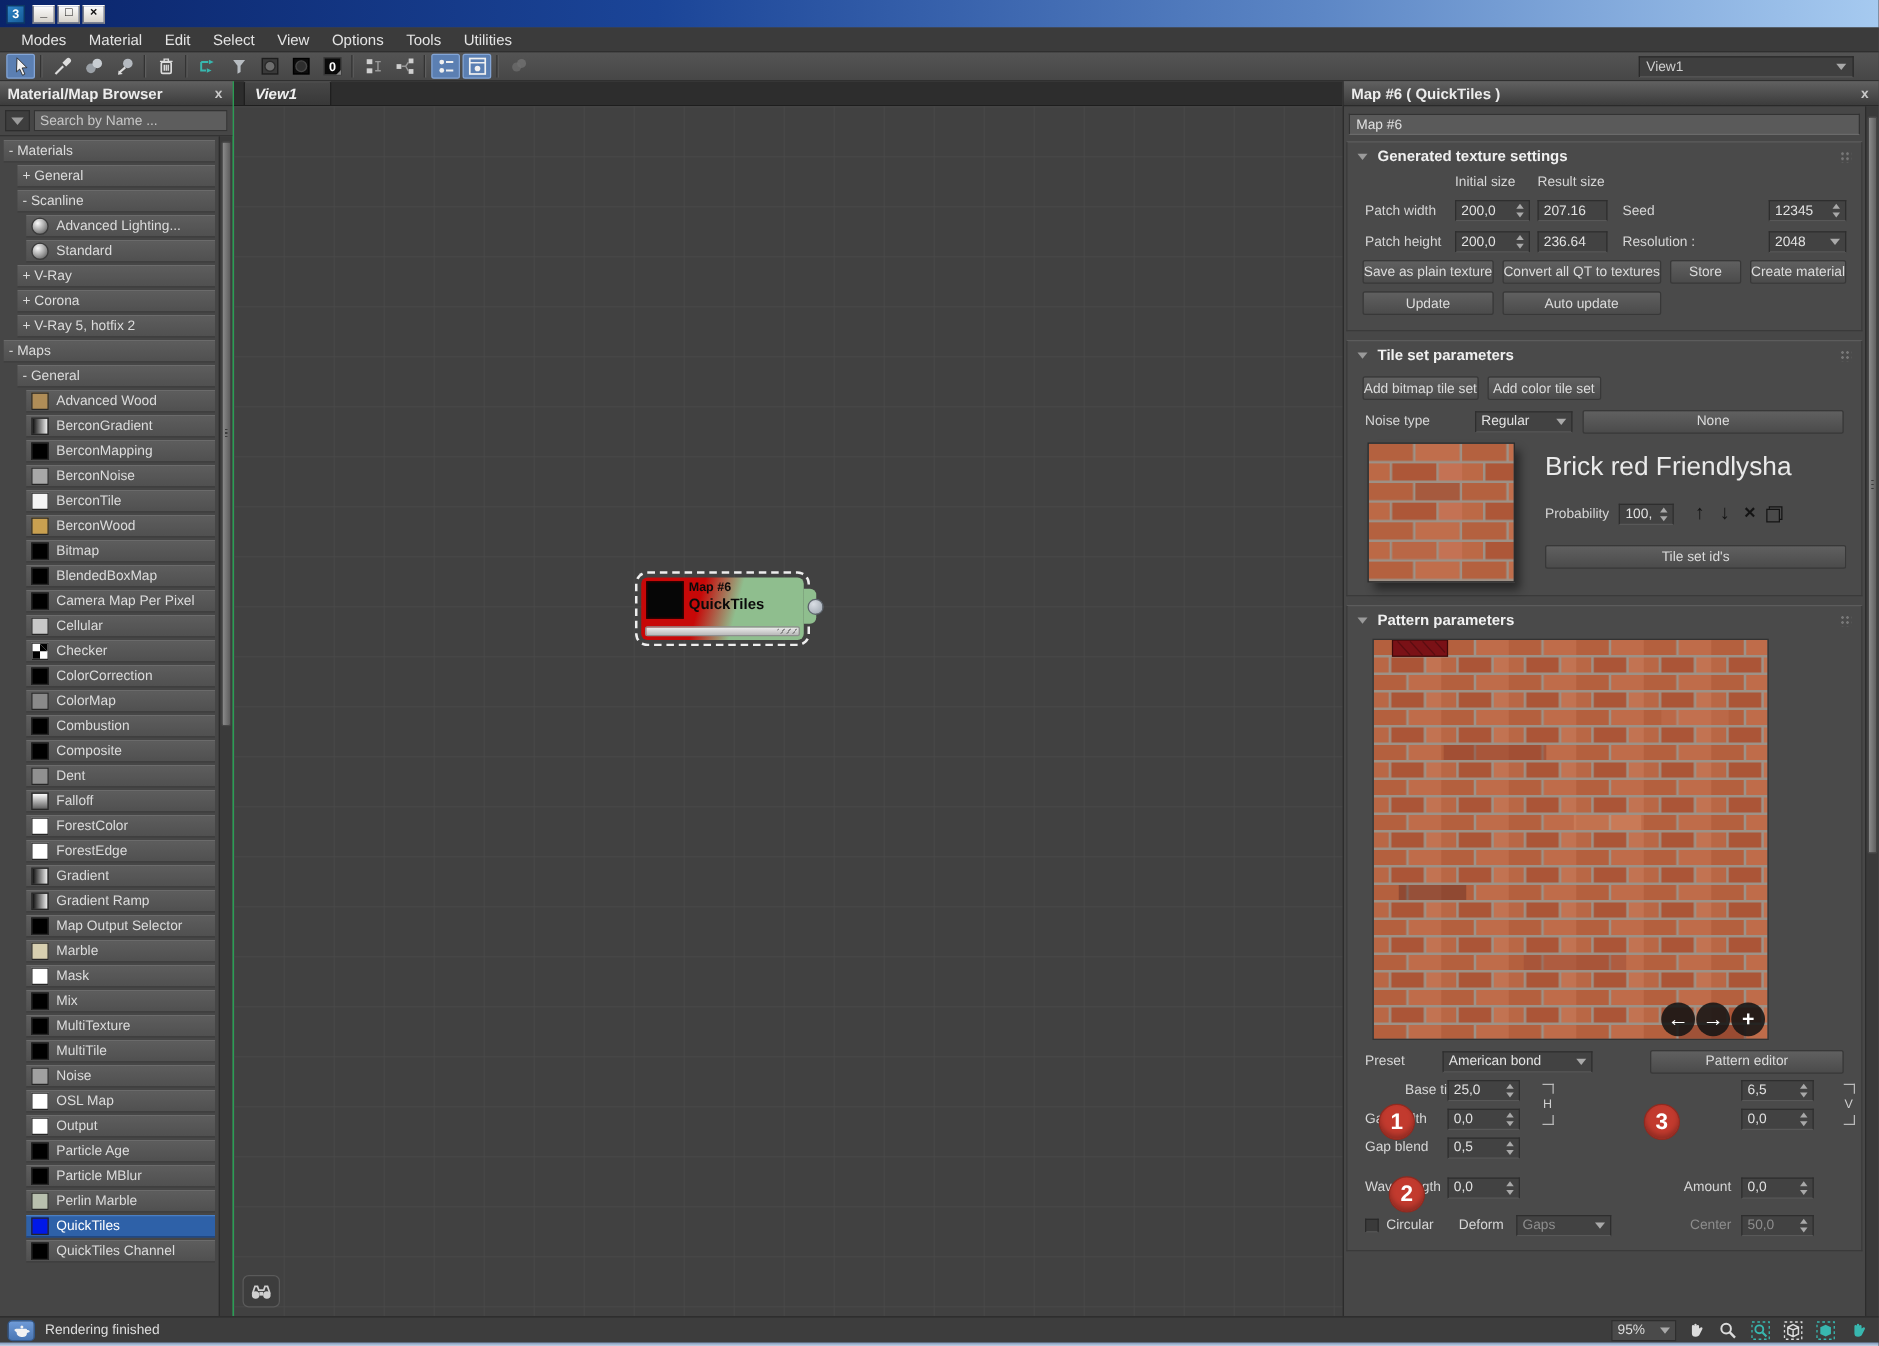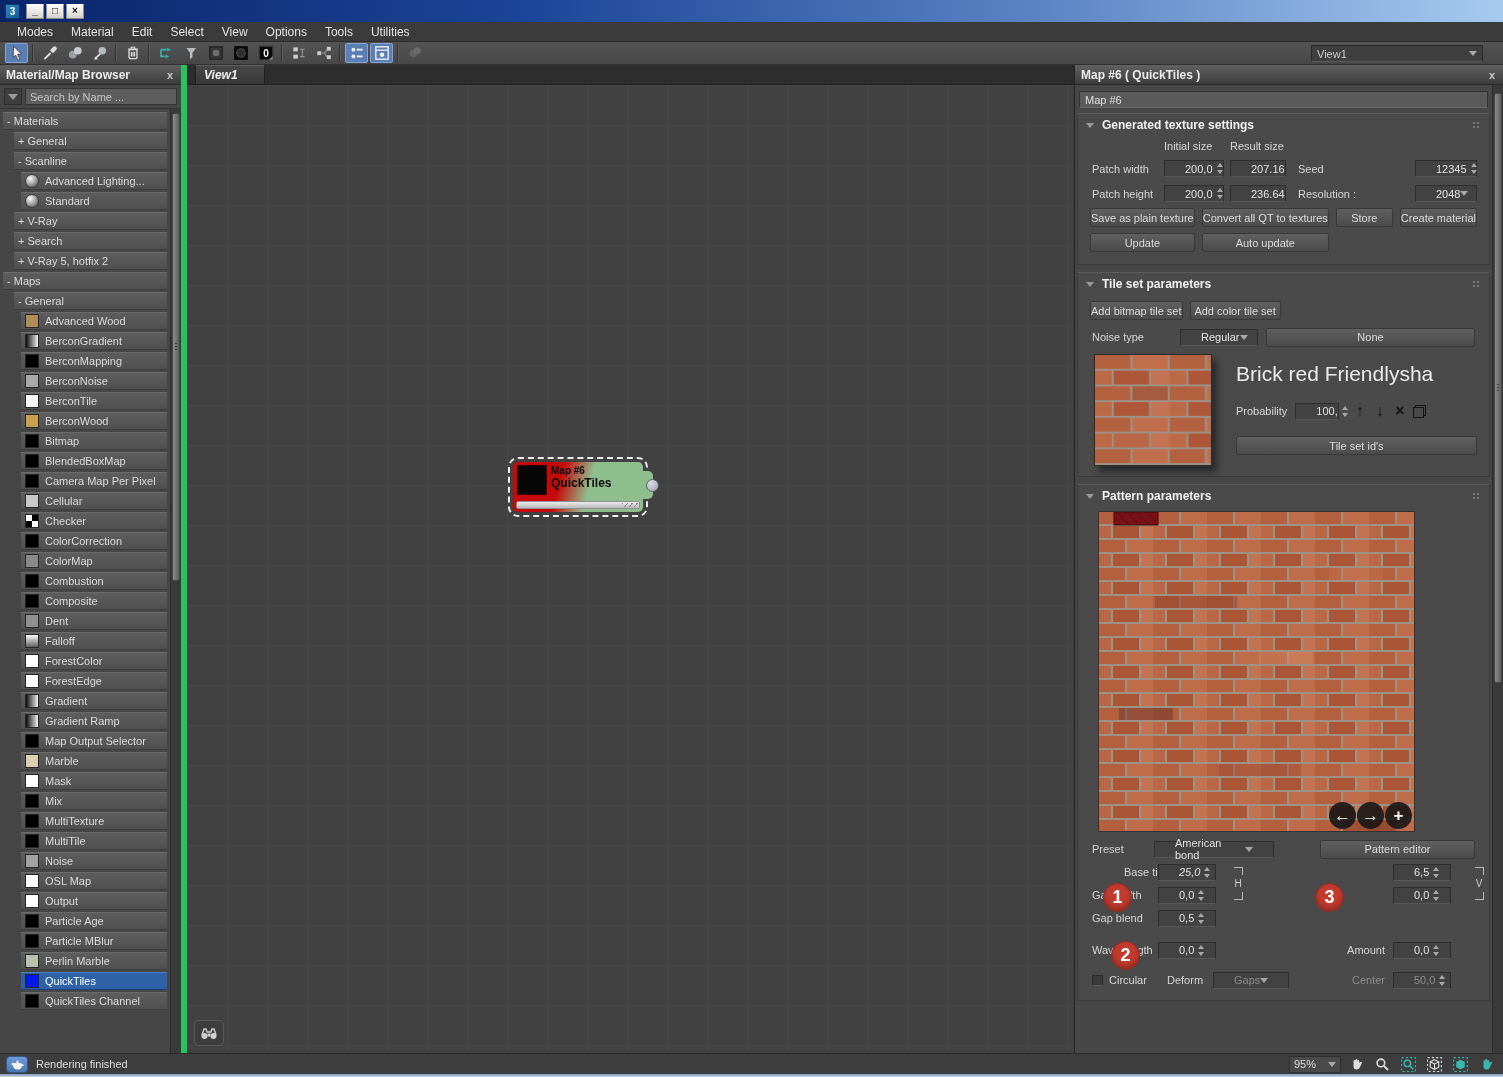--- a/index.html
+++ b/index.html
@@ -20,21 +20,21 @@
   
   .toolbar{height:23px;background:linear-gradient(#545454,#474747);display:flex;align-items:center;padding:0 4px;position:relative;border-bottom:1px solid #303030;}
   .tbtn{width:23px;height:20px;display:flex;align-items:center;justify-content:center;border-radius:2px;margin:0 1px;}
   .tbtn.active{background:#5b7fb2;border:1px solid #83a5d6;}
   .tbtn.dim{opacity:.55;}
   .tsep{width:2px;height:18px;border-left:1px solid #333;border-right:1px solid #5e5e5e;margin:0 3px;}
   .view-select{position:absolute;right:20px;top:3px;width:172px;height:17px;background:#3f3f3f;border:1px solid #2a2a2a;border-bottom-color:#5a5a5a;display:flex;align-items:center;padding:0 5px;color:#cfcfcf;}
   
   .main{position:absolute;top:65px;left:0;right:0;bottom:24px;display:flex;}
   
-  .browser-col{width:187px;display:flex;flex-direction:column;background:#464646;border-right:6px solid #22c55e;}
+  .browser-col{width:187px;display:flex;flex-direction:column;background:#464646;border-right:1px solid #22c55e;}
   .panel-head{height:20px;background:linear-gradient(#616161,#3c3c3c);border-bottom:1px solid #2a2a2a;display:flex;align-items:center;padding:0 6px;font-weight:bold;color:#ececec;font-size:12px;}
   .panel-head .x{margin-left:auto;font-weight:bold;color:#c9c9c9;font-size:11px;padding:0 2px;}
   .search-row{height:23px;display:flex;align-items:center;padding:2px 4px;background:#464646;}
   .search-toggle{width:20px;height:17px;background:#3e3e3e;border:1px solid #2d2d2d;display:flex;align-items:center;justify-content:center;margin-right:3px;}
   .tri-dn{width:0;height:0;border-left:5px solid transparent;border-right:5px solid transparent;border-top:6px solid #9b9b9b;}
   .search-input{flex:1;height:17px;background:#5d5d5d;border:1px solid #333;color:#d0d0d0;font-size:11px;padding:0 4px;font-family:"Liberation Sans",sans-serif;}
   .search-input::placeholder{color:#c7c7c7;opacity:1;}
   .browser-body{flex:1;display:flex;overflow:hidden;border-top:1px solid #333;}
   .tree{flex:1;overflow:hidden;padding:3px 2px 0 2px;}
   .trow{height:18px;margin-bottom:2px;background:linear-gradient(#5d5d5d,#505050);border-top:1px solid #6b6b6b;border-bottom:1px solid #3d3d3d;display:flex;align-items:center;padding:0 4px;color:#dcdcdc;font-size:11px;white-space:nowrap;overflow:hidden;}
@@ -73,21 +73,21 @@
   .sections{flex:1;overflow:hidden;padding:3px 2px 0 2px;}
   .name-field{height:17px;background:#5a5a5a;border:1px solid #333;border-bottom-color:#6a6a6a;margin:3px 2px 5px 2px;display:flex;align-items:center;padding:0 5px;color:#e0e0e0;}
   .psec{background:#4a4a4a;border:1px solid #3a3a3a;border-top-color:#5c5c5c;margin-bottom:7px;padding-bottom:6px;}
   .sec-h{height:22px;display:flex;align-items:center;padding:0 8px;}
   .sec-tri{width:0;height:0;border-left:4px solid transparent;border-right:4px solid transparent;border-top:5px solid #9a9a9a;margin-right:8px;}
   .sec-title{font-weight:bold;font-size:12px;color:#f0f0f0;}
   .sec-grip{margin-left:auto;width:9px;height:9px;background:
     radial-gradient(circle,#777 1px,transparent 1.2px);background-size:4px 4px;}
   .irow{display:flex;align-items:center;height:18px;margin:5px 14px 5px 14px;}
   .ilbl{color:#d6d6d6;font-size:11px;white-space:nowrap;}
-  .field{height:17px;background:#424242;border:1px solid #2e2e2e;border-bottom-color:#585858;display:flex;align-items:center;padding:0 20px;color:#e2e2e2;font-size:11px;}
+  .field{height:17px;background:#424242;border:1px solid #2e2e2e;border-bottom-color:#585858;display:flex;align-items:center;padding:0 4px;color:#e2e2e2;font-size:11px;}
   .spinner .spin{margin-left:auto;display:flex;flex-direction:column;gap:3px;padding-left:4px;}
   .spin i{display:block;width:0;height:0;border-left:3px solid transparent;border-right:3px solid transparent;}
   .spin .up{border-bottom:4px solid #a9a9a9;}
   .spin .dn{border-top:4px solid #a9a9a9;}
   .dd .dda{margin-left:auto;width:0;height:0;border-left:4px solid transparent;border-right:4px solid transparent;border-top:5px solid #a9a9a9;}
   .btn{height:19px;background:linear-gradient(#606060,#4b4b4b);border:1px solid #383838;border-radius:2px;color:#dcdcdc;font-size:11px;display:flex;align-items:center;justify-content:center;white-space:nowrap;}
   .btn-grid{display:grid;grid-template-columns:1fr 1fr 1fr 1fr;gap:6px 7px;margin:6px 12px;}
   .g-grid{display:grid;grid-template-columns:66px 60px 56px 1fr 62px;gap:8px 6px;align-items:center;margin:4px 12px 2px 14px;}
   .g-grid .hdr{color:#d6d6d6;}
   .disabled{color:#8d8d8d !important;}
@@ -285,21 +285,21 @@
             <span>Advanced Lighting...</span>
           </div>
           <div class="trow l2">
             <span class="swatch sw-sphere"></span>
             <span>Standard</span>
           </div>
           <div class="trow l1">
             <span>+ V-Ray</span>
           </div>
           <div class="trow l1">
-            <span>+ Search</span>
+            <span>+ Corona</span>
           </div>
           <div class="trow l1">
             <span>+ V-Ray 5, hotfix 2</span>
           </div>
           <div class="trow l0">
             <span>- Maps</span>
           </div>
           <div class="trow l1">
             <span>- General</span>
           </div>
@@ -651,21 +651,21 @@
                 <span>American bond</span>
                 <span class="dda"></span>
               </span>
             <span style="flex:1"></span>
             <div class="btn" style="width:155px;">Pattern editor</div>
           </div>
 
           <div class="linked">
             <div class="irow">
               <span class="ilbl" style="width:66px;padding-left:32px;">Base tile size</span>
-              <span class="field spinner" style="width:58px;font-style:italic;">
+              <span class="field spinner" style="width:58px;">
                   <span>25,0</span>
                   <span class="spin">
                     <i class="up"></i>
                     <i class="dn"></i>
                   </span>
                 </span>
               <span style="flex:1"></span>
               <span class="field spinner" style="width:58px;margin-right:24px;">
                   <span>6,5</span>
                   <span class="spin">

